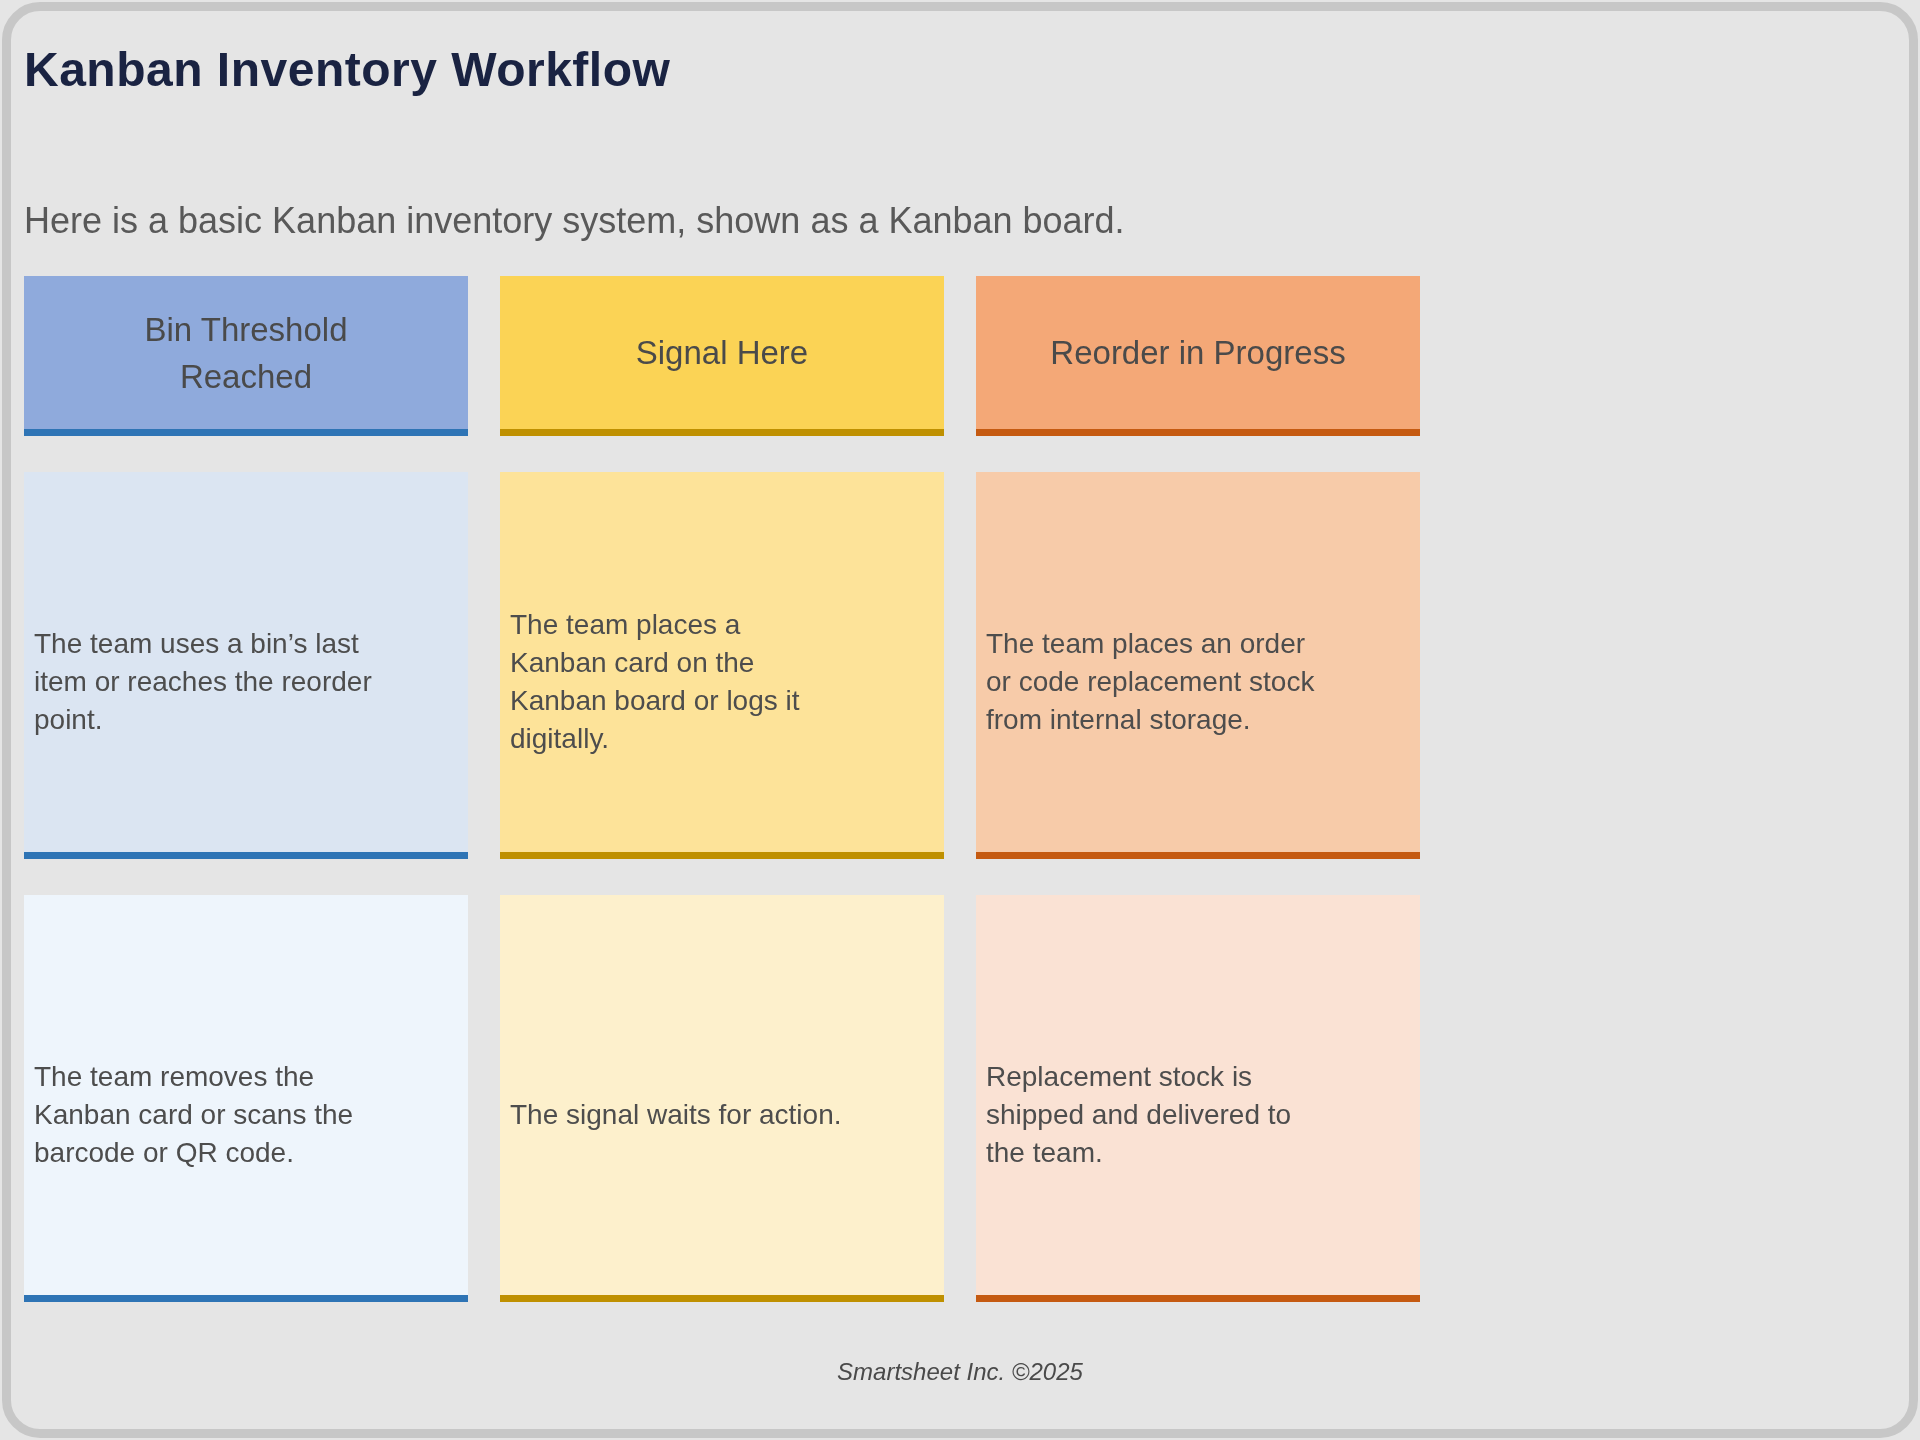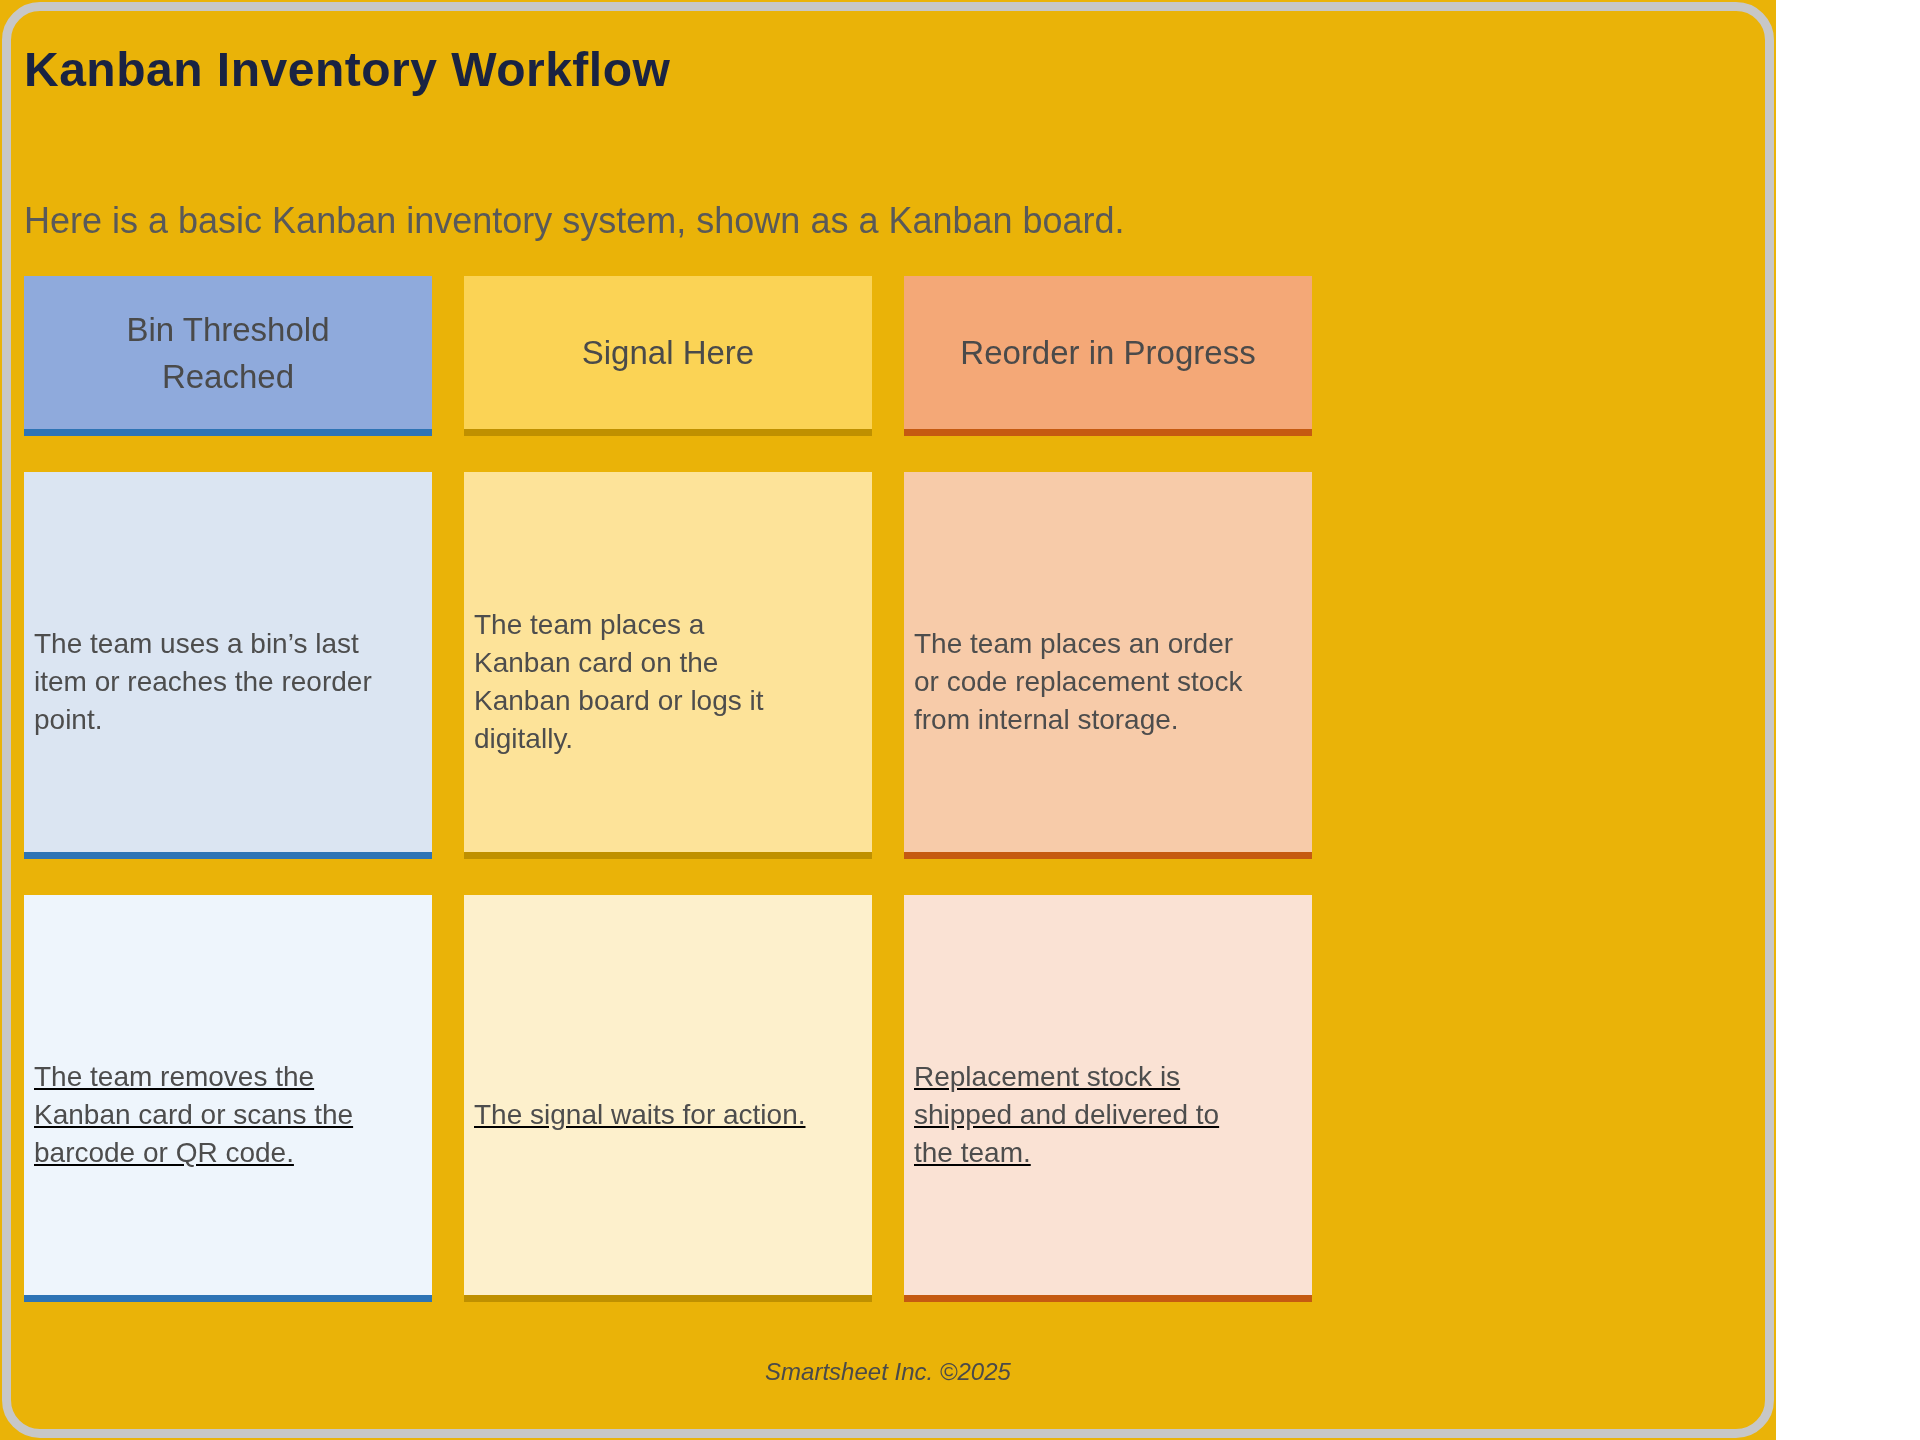--- a/index.html
+++ b/index.html
@@ -3,22 +3,22 @@
 <meta charset="utf-8">
 <style>
   * { margin: 0; padding: 0; box-sizing: border-box; }
   html, body {
     width: 1920px; height: 1440px;
     background: #ffffff;
     font-family: "Liberation Sans", sans-serif;
   }
   .page {
     position: relative;
-    width: 1776px; height: 1440px;
-    background: #eab308;
+    width: 1920px; height: 1440px;
+    background: #e5e5e5;
     overflow: hidden;
   }
   .frame {
     position: absolute; inset: 2px;
     border: 9px solid #c7c7c7;
     border-radius: 38px;
     pointer-events: none;
     z-index: 5;
   }
   .content { padding: 40px 24px 0 24px; }
@@ -63,21 +63,21 @@
 
   .card {
     display: flex;
     flex-direction: column;
     justify-content: center;
     margin-top: 36px;
     padding: 40px 10px 0 10px;
     border-bottom: 7px solid var(--accent);
   }
   .card-1 { height: 387px; background: var(--card1-bg); }
-  .card-2 { height: 407px; background: var(--card2-bg); text-decoration: underline; }
+  .card-2 { height: 407px; background: var(--card2-bg); }
   .card-text {
     font-size: 28px;
     line-height: 38px;
     color: #4d4d4d;
     white-space: pre-line;
   }
 
   .footer {
     margin-top: 56px;
     text-align: center;

